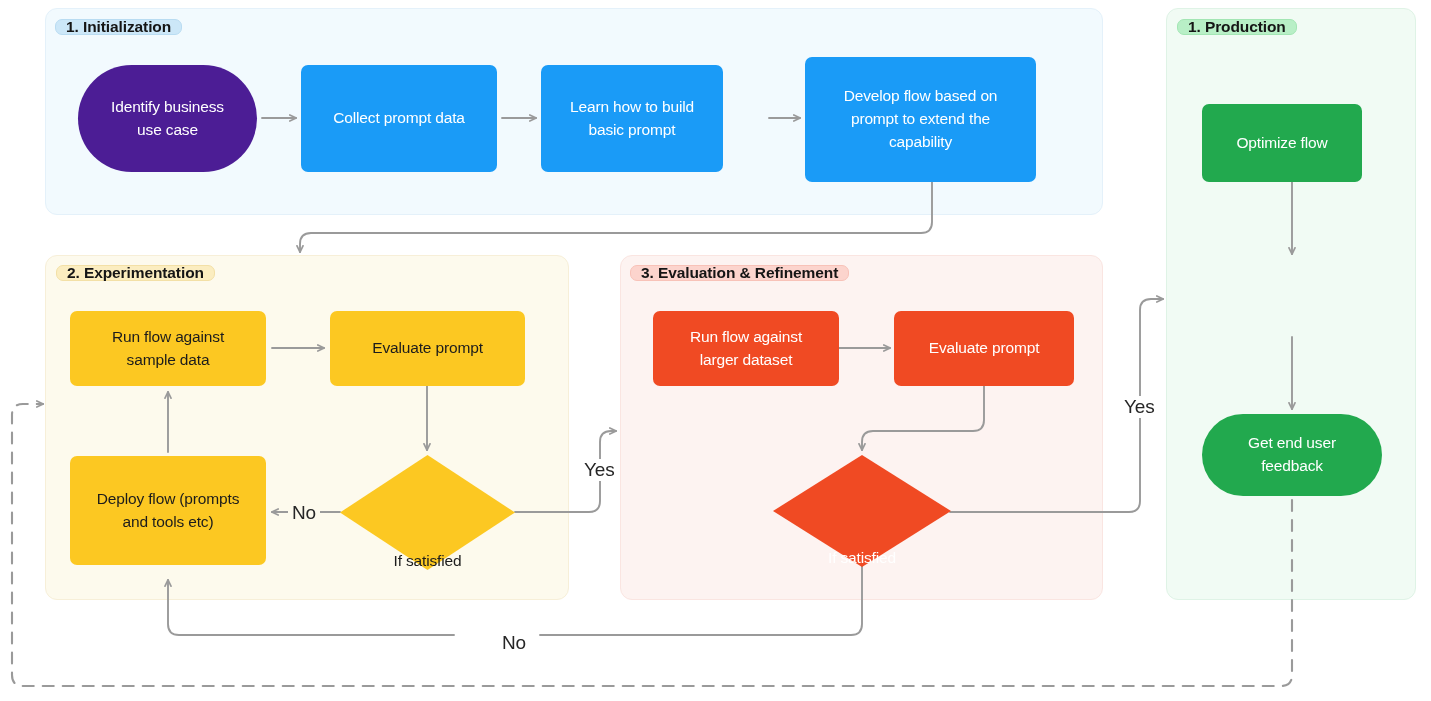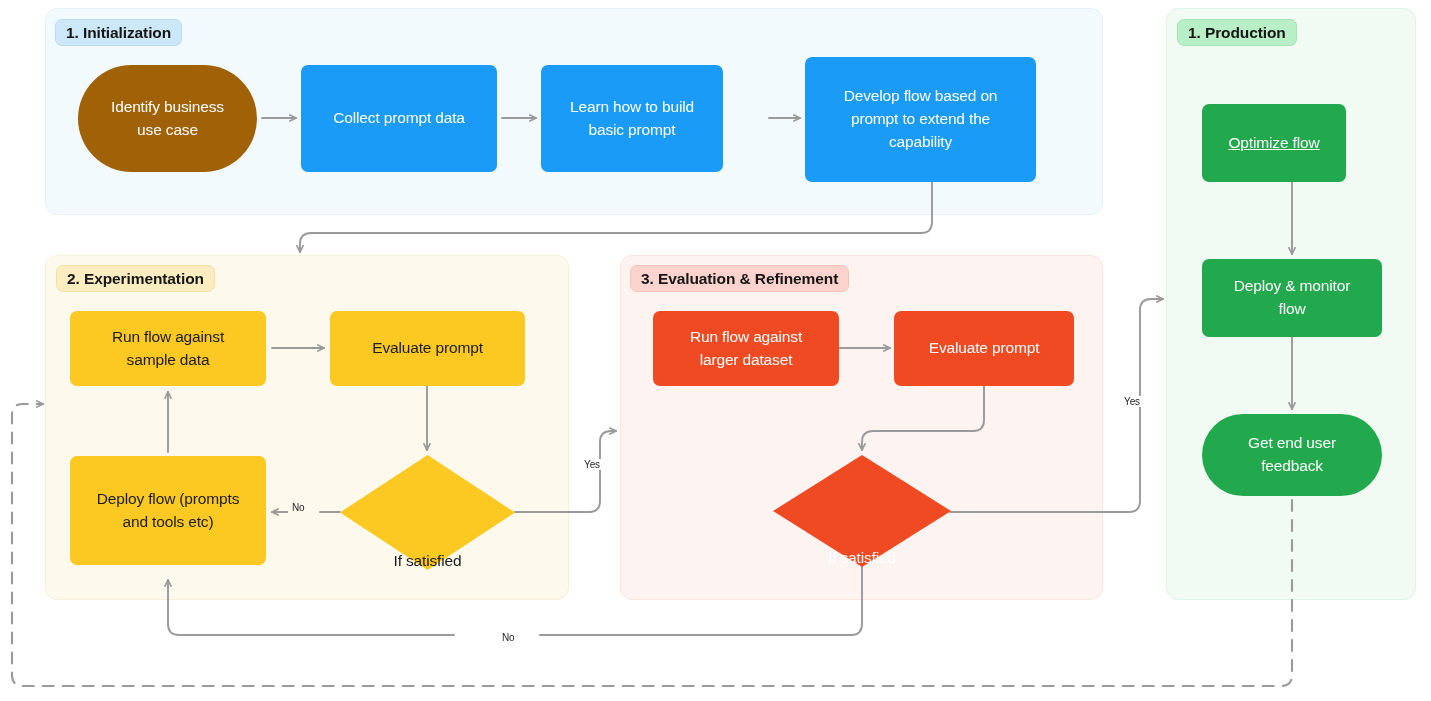--- a/index.html
+++ b/index.html
@@ -22,21 +22,21 @@
   .panel{
     position:absolute;
     border-radius:12px;
     box-sizing:border-box;
   }
   .panel-badge{
     position:absolute;
     display:flex;
     align-items:center;
     justify-content:center;
-    height:27px;
+    height:16px;
     padding:0 10px;
     border-radius:7px;
     font-size:15.5px;
     font-weight:bold;
     color:#151515;
     white-space:nowrap;
     box-sizing:border-box;
     letter-spacing:-0.1px;
   }
   .node{
@@ -64,21 +64,21 @@
     font-size:15.5px;
     letter-spacing:-0.15px;
     box-sizing:border-box;
   }
   .diamond .dshape{
     position:absolute; left:0; top:0; width:100%; height:100%;
   }
   .diamond .dlabel{ position:relative; z-index:2; }
   .edge-label{
     position:absolute;
-    font-size:10px;
+    font-size:19px;
     color:#262626;
     background:#ffffff;
     padding:0 4px;
     letter-spacing:-0.1px;
     white-space:nowrap;
   }
   .edge-label.on-yellow{ background:#fdfaed; }
 </style>
 </head>
 <body>
@@ -130,21 +130,21 @@
     <g fill="none" stroke="#9A9A9A" stroke-width="2.1" stroke-linecap="round" stroke-linejoin="round">
       <path d="M37,404 L43,404" marker-end="url(#arrow)"></path>
     </g>
   </svg>
 
   <div class="panel-badge" style="left:55px;top:19px;background:#CCE7F8;border:1px solid #B9DCF2;">1. Initialization</div>
   <div class="panel-badge" style="left:56px;top:265px;background:#FBEDC0;border:1px solid #F3E0A6;">2. Experimentation</div>
   <div class="panel-badge" style="left:630px;top:265px;background:#FCD4CD;border:1px solid #F8C2B8;text-align:right;">3. Evaluation &amp; Refinement</div>
   <div class="panel-badge" style="left:1177px;top:19px;background:#B8EFC6;border:1px solid #A3E6B4;">1. Production</div>
 
-  <div class="node pill" style="left:78px;top:65px;width:179px;height:107px;background:#a16207;white-space:pre-line;">Identify business
+  <div class="node pill" style="left:78px;top:65px;width:179px;height:107px;background:#4c1d95;white-space:pre-line;">Identify business
 use case</div>
   <div class="node rect" style="left:301px;top:65px;width:196px;height:107px;background:#1A9BF7;white-space:pre-line;">Collect prompt data</div>
   <div class="node rect" style="left:541px;top:65px;width:182px;height:107px;background:#1A9BF7;white-space:pre-line;">Learn how to build
 basic prompt</div>
   <div class="node rect" style="left:805px;top:57px;width:231px;height:125px;background:#1A9BF7;white-space:pre-line;">Develop flow based on
 prompt to extend the
 capability</div>
 
   <div class="node rect dark-text" style="left:70px;top:311px;width:196px;height:75px;background:#FCC822;white-space:pre-line;">Run flow against
 sample data</div>
@@ -163,23 +163,21 @@
 larger dataset</div>
   <div class="node rect" style="left:894px;top:311px;width:180px;height:75px;background:#F04A23;white-space:pre-line;">Evaluate prompt</div>
 
   <div class="diamond" style="left:773px;top:455px;width:178px;height:112px;color:#ffffff;">
     <svg class="dshape" viewBox="0 0 178 112" preserveAspectRatio="none">
       <polygon points="89,0 178,56 89,112 0,56" fill="#F04A23"></polygon>
     </svg>
     <span class="dlabel">If satisfied</span>
   </div>
 
-  <div class="node rect" style="left:1202px;top:104px;width:144px;height:78px;background:#22A94E;white-space:pre-line;text-decoration:underline;">Optimize flow</div>
-  <div class="node rect" style="left:1202px;top:259px;width:180px;height:78px;background:#22A94E;white-space:pre-line;">Deploy &amp; monitor
-flow</div>
+  <div class="node rect" style="left:1202px;top:104px;width:160px;height:78px;background:#22A94E;white-space:pre-line;">Optimize flow</div>
   <div class="node pill" style="left:1202px;top:414px;width:180px;height:82px;background:#22A94E;white-space:pre-line;">Get end user
 feedback</div>
 
   <div class="edge-label on-yellow" style="left:288px;top:502px;">No</div>
   <div class="edge-label" style="left:580px;top:459px;">Yes</div>
   <div class="edge-label" style="left:1120px;top:396px;">Yes</div>
   <div class="edge-label" style="left:498px;top:632px;">No</div>
 
 </div>
 

